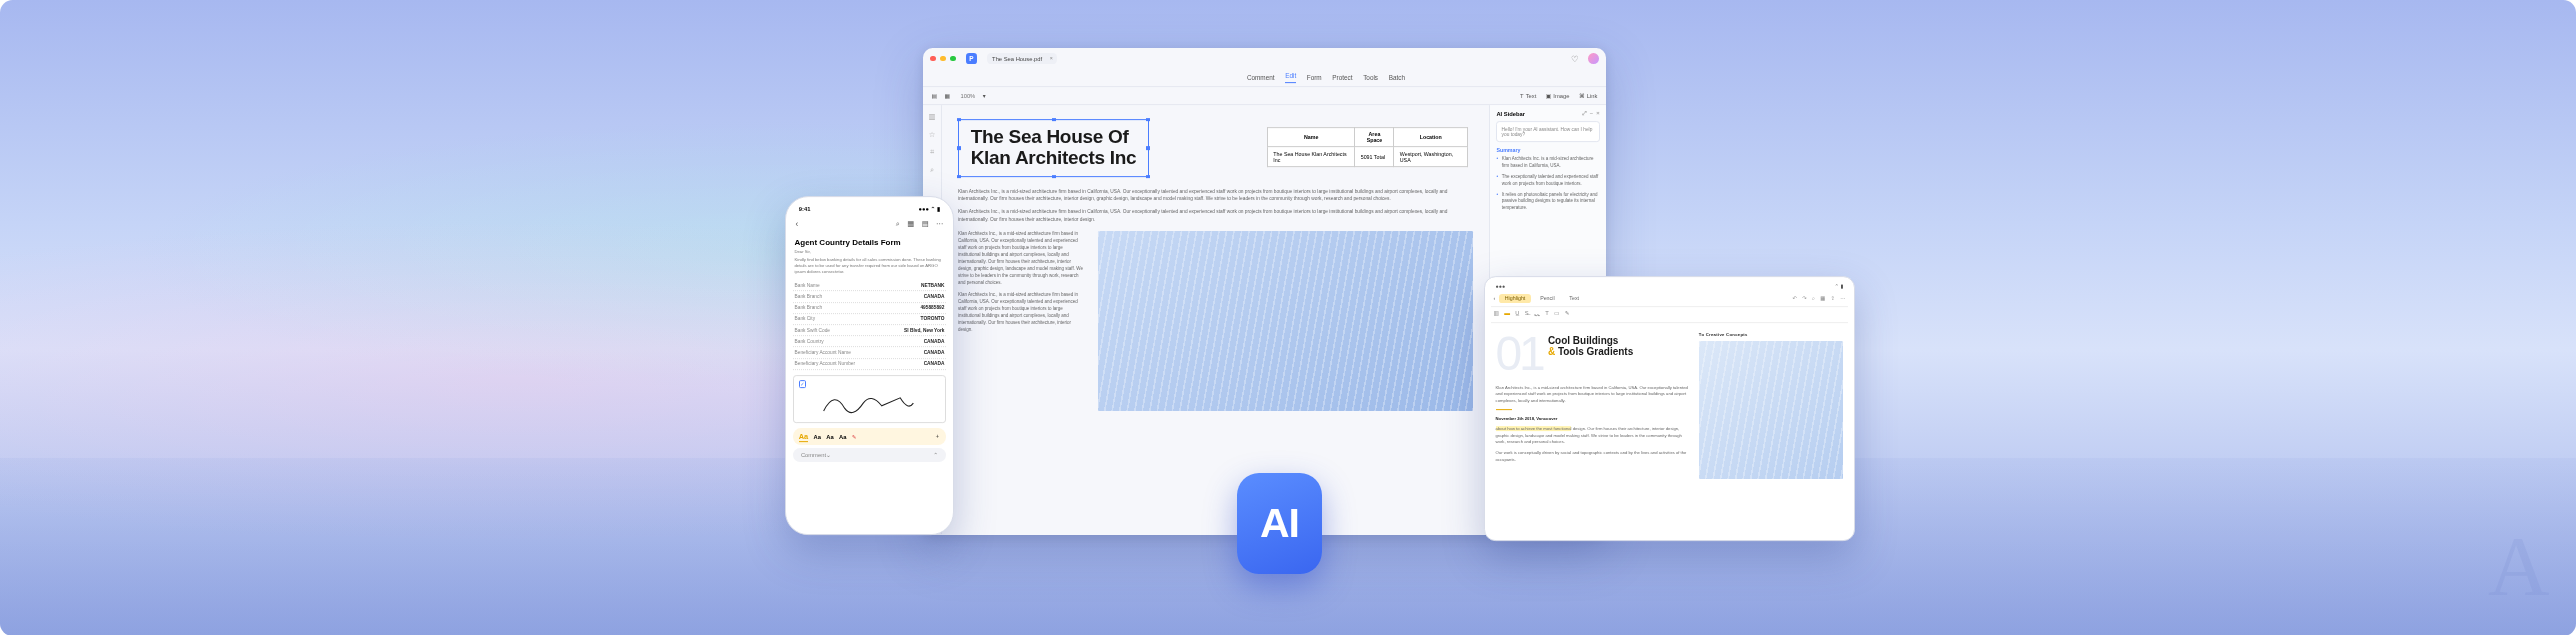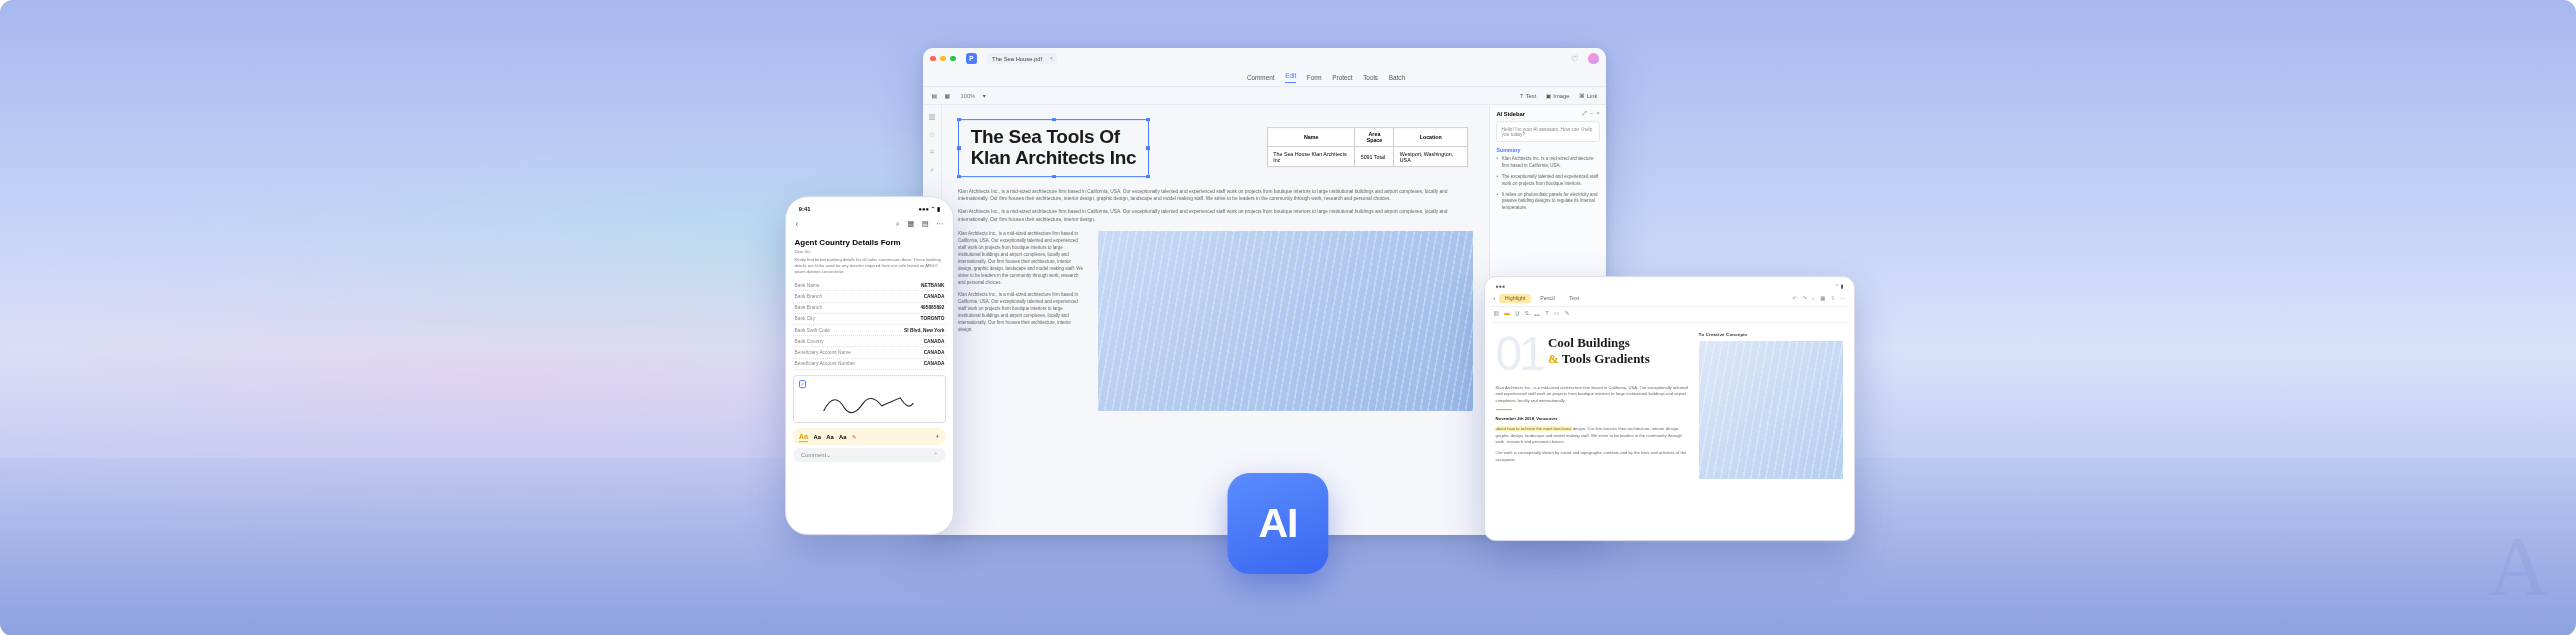--- a/index.html
+++ b/index.html
@@ -96,33 +96,33 @@
 .tablet .tstatus { font-size: 5.3px; display: flex; padding: 1.1px 4.2px; color: #555; }
 .tablet .tstatus .r { margin-left: auto; }
 .tablet .tbar { display: flex; gap: 4.2px; padding: 3.2px 2.1px; align-items: center; font-size: 5.3px; color: #666; border-bottom: 0.5px solid #eee; }
 .tablet .tbar .tabbtn { padding: 1.6px 5.3px; border-radius: 3.2px; }
 .tablet .tbar .tabbtn.active { background: #ffe9a8; color: #7a5c00; }
 .tablet .tbar .rightset { margin-left: auto; display: flex; gap: 5.3px; color: #999; }
 .tablet .tbar2 { display: flex; gap: 5.3px; padding: 3.2px 2.1px; font-size: 5.8px; color: #888; border-bottom: 0.5px solid #eee; }
 .tablet .tcontent { display: flex; gap: 8.5px; padding: 8.5px 4.2px; }
 .tablet .tleft { width: 56%; }
 .tablet .bignum { font-size: 48px; font-weight: 200; color: #e8ecf4; line-height: 0.9; float: left; margin-right: 5.3px; letter-spacing: -3.2px; }
-.tablet .thl { font-size: 13px; font-weight: 700; color: #1a1a1a; padding-top: 3.2px; font-family: Liberation Serif, serif; }
+.tablet .thl { font-size: 10px; font-weight: 700; color: #1a1a1a; padding-top: 3.2px; }
 .tablet .thl .amp { color: #e6a800; }
 .tablet .tbody { font-size: 4.2px; color: #666; line-height: 1.55; clear: both; padding-top: 9.5px; }
 .tablet .tbody p { margin-bottom: 4.2px; }
 .tablet .tbody .ylite { background: #fff3b0; }
 .tablet .thr { border: 0; border-top: 1.1px solid #e6a800; width: 16px; margin: 5.3px 0; }
 .tablet .tright { flex: 1; }
 .tablet .rlabel { font-size: 4.2px; font-weight: 700; letter-spacing: 0.3px; color: #222; margin-bottom: 4.2px; }
 .tablet .rimg { background: linear-gradient(135deg,#dce8f8 0%, #b5cdf0 100%); height: 138px; border-radius: 1.1px; position: relative; overflow: hidden; }
 
 .ai-badge {
   position: absolute; left: 50%; bottom: -7.4px; transform: translateX(-60%);
-  width: 101px; height: 101px; border-radius: 22px;
+  width: 85px; height: 101px; border-radius: 22px;
   background: linear-gradient(160deg, #5a8dff 0%, #3a66f0 100%);
   box-shadow: 0 12.7px 32px rgba(40,70,200,0.4);
   display: flex; align-items: center; justify-content: center;
 }
 .ai-badge span { color: #fff; font-size: 41px; font-weight: 600; letter-spacing: -1.1px; }
 
 .watermark { position: absolute; right: 26.5px; bottom: 21px; font-size: 85px; color: rgba(110,130,200,0.15); font-family: Georgia, serif; font-weight: 400; }
 </style>
 </head>
 <body>
@@ -182,21 +182,21 @@
           <span>☆</span>
           <span>⌗</span>
           <span>⌕</span>
         </div>
 
         <div class="page">
           <div class="headline-box">
             <div class="handle tl"></div><div class="handle tm"></div><div class="handle tr"></div>
             <div class="handle ml"></div><div class="handle mr"></div>
             <div class="handle bl"></div><div class="handle bm"></div><div class="handle br"></div>
-            <div class="headline">The Sea Tools Of</div>
+            <div class="headline">The Sea House Of</div>
             <div class="headline">Klan Architects Inc</div>
           </div>
 
           <div class="bodytext">
             <p>Klan Architects Inc., is a mid-sized architecture firm based in California, USA. Our exceptionally talented and experienced staff work on projects from boutique interiors to large institutional buildings and airport complexes, locally and internationally. Our firm houses their architecture, interior design, graphic design, landscape and model making staff. We strive to be leaders in the community through work, research and personal choices.</p>
             <p>Klan Architects Inc., is a mid-sized architecture firm based in California, USA. Our exceptionally talented and experienced staff work on projects from boutique interiors to large institutional buildings and airport complexes, locally and internationally. Our firm houses their architecture, interior design.</p>
           </div>
 
           <div class="cols">
             <div class="col-text">

